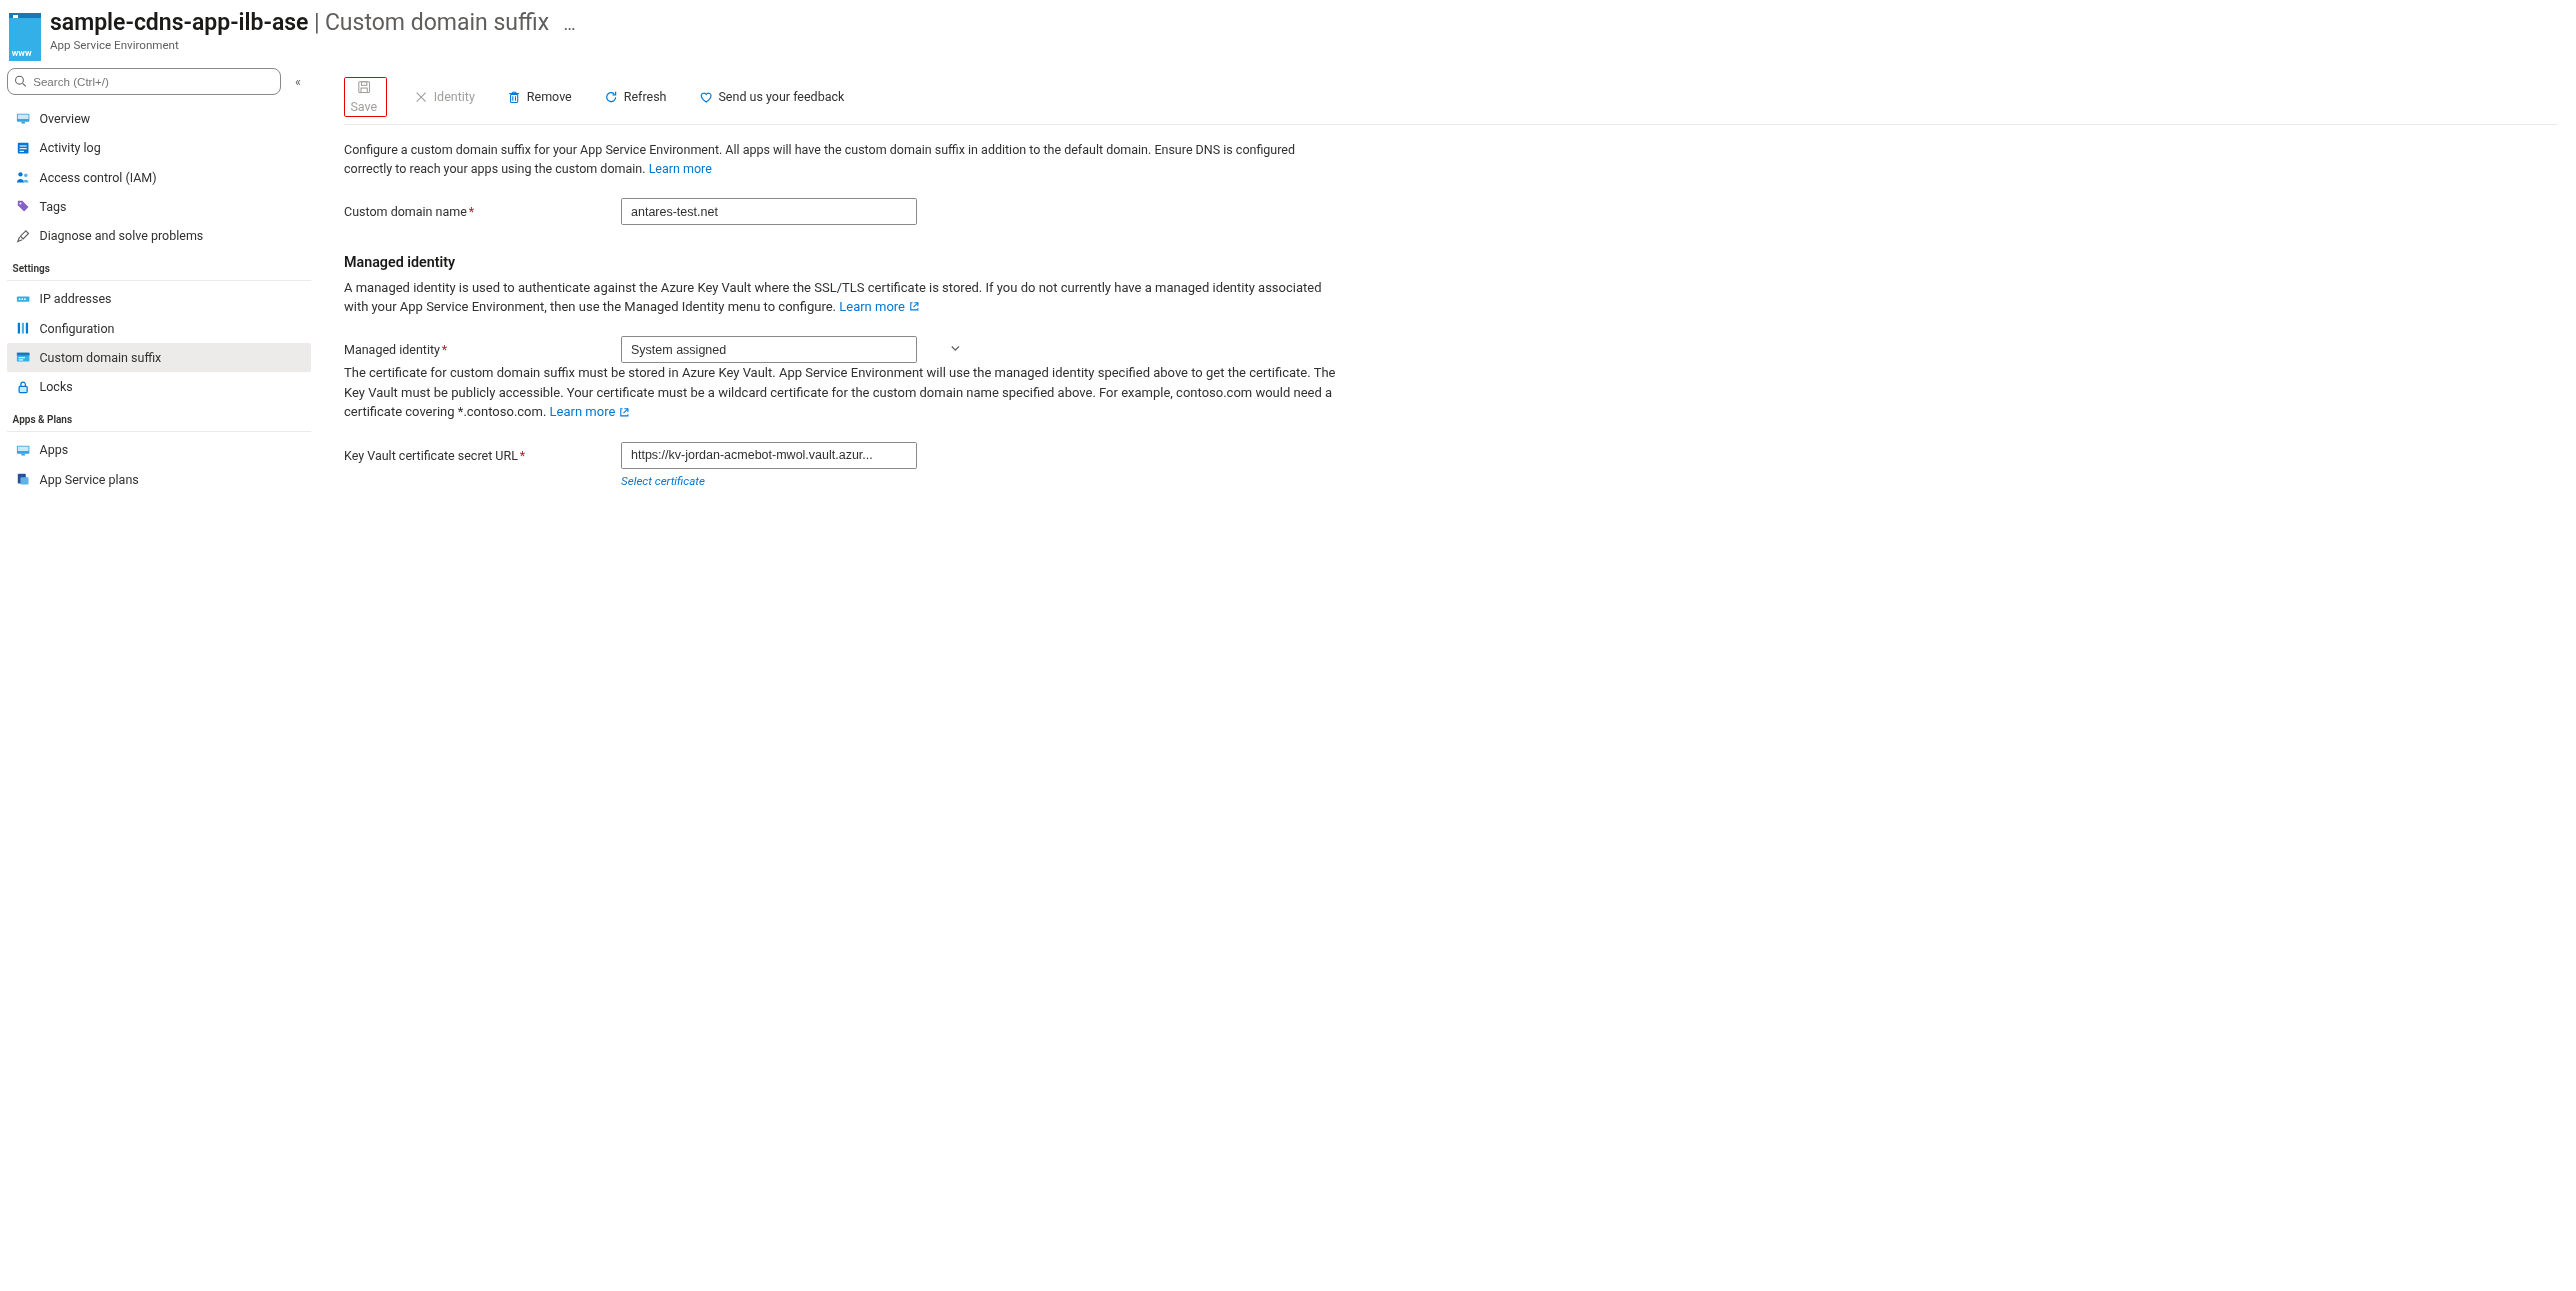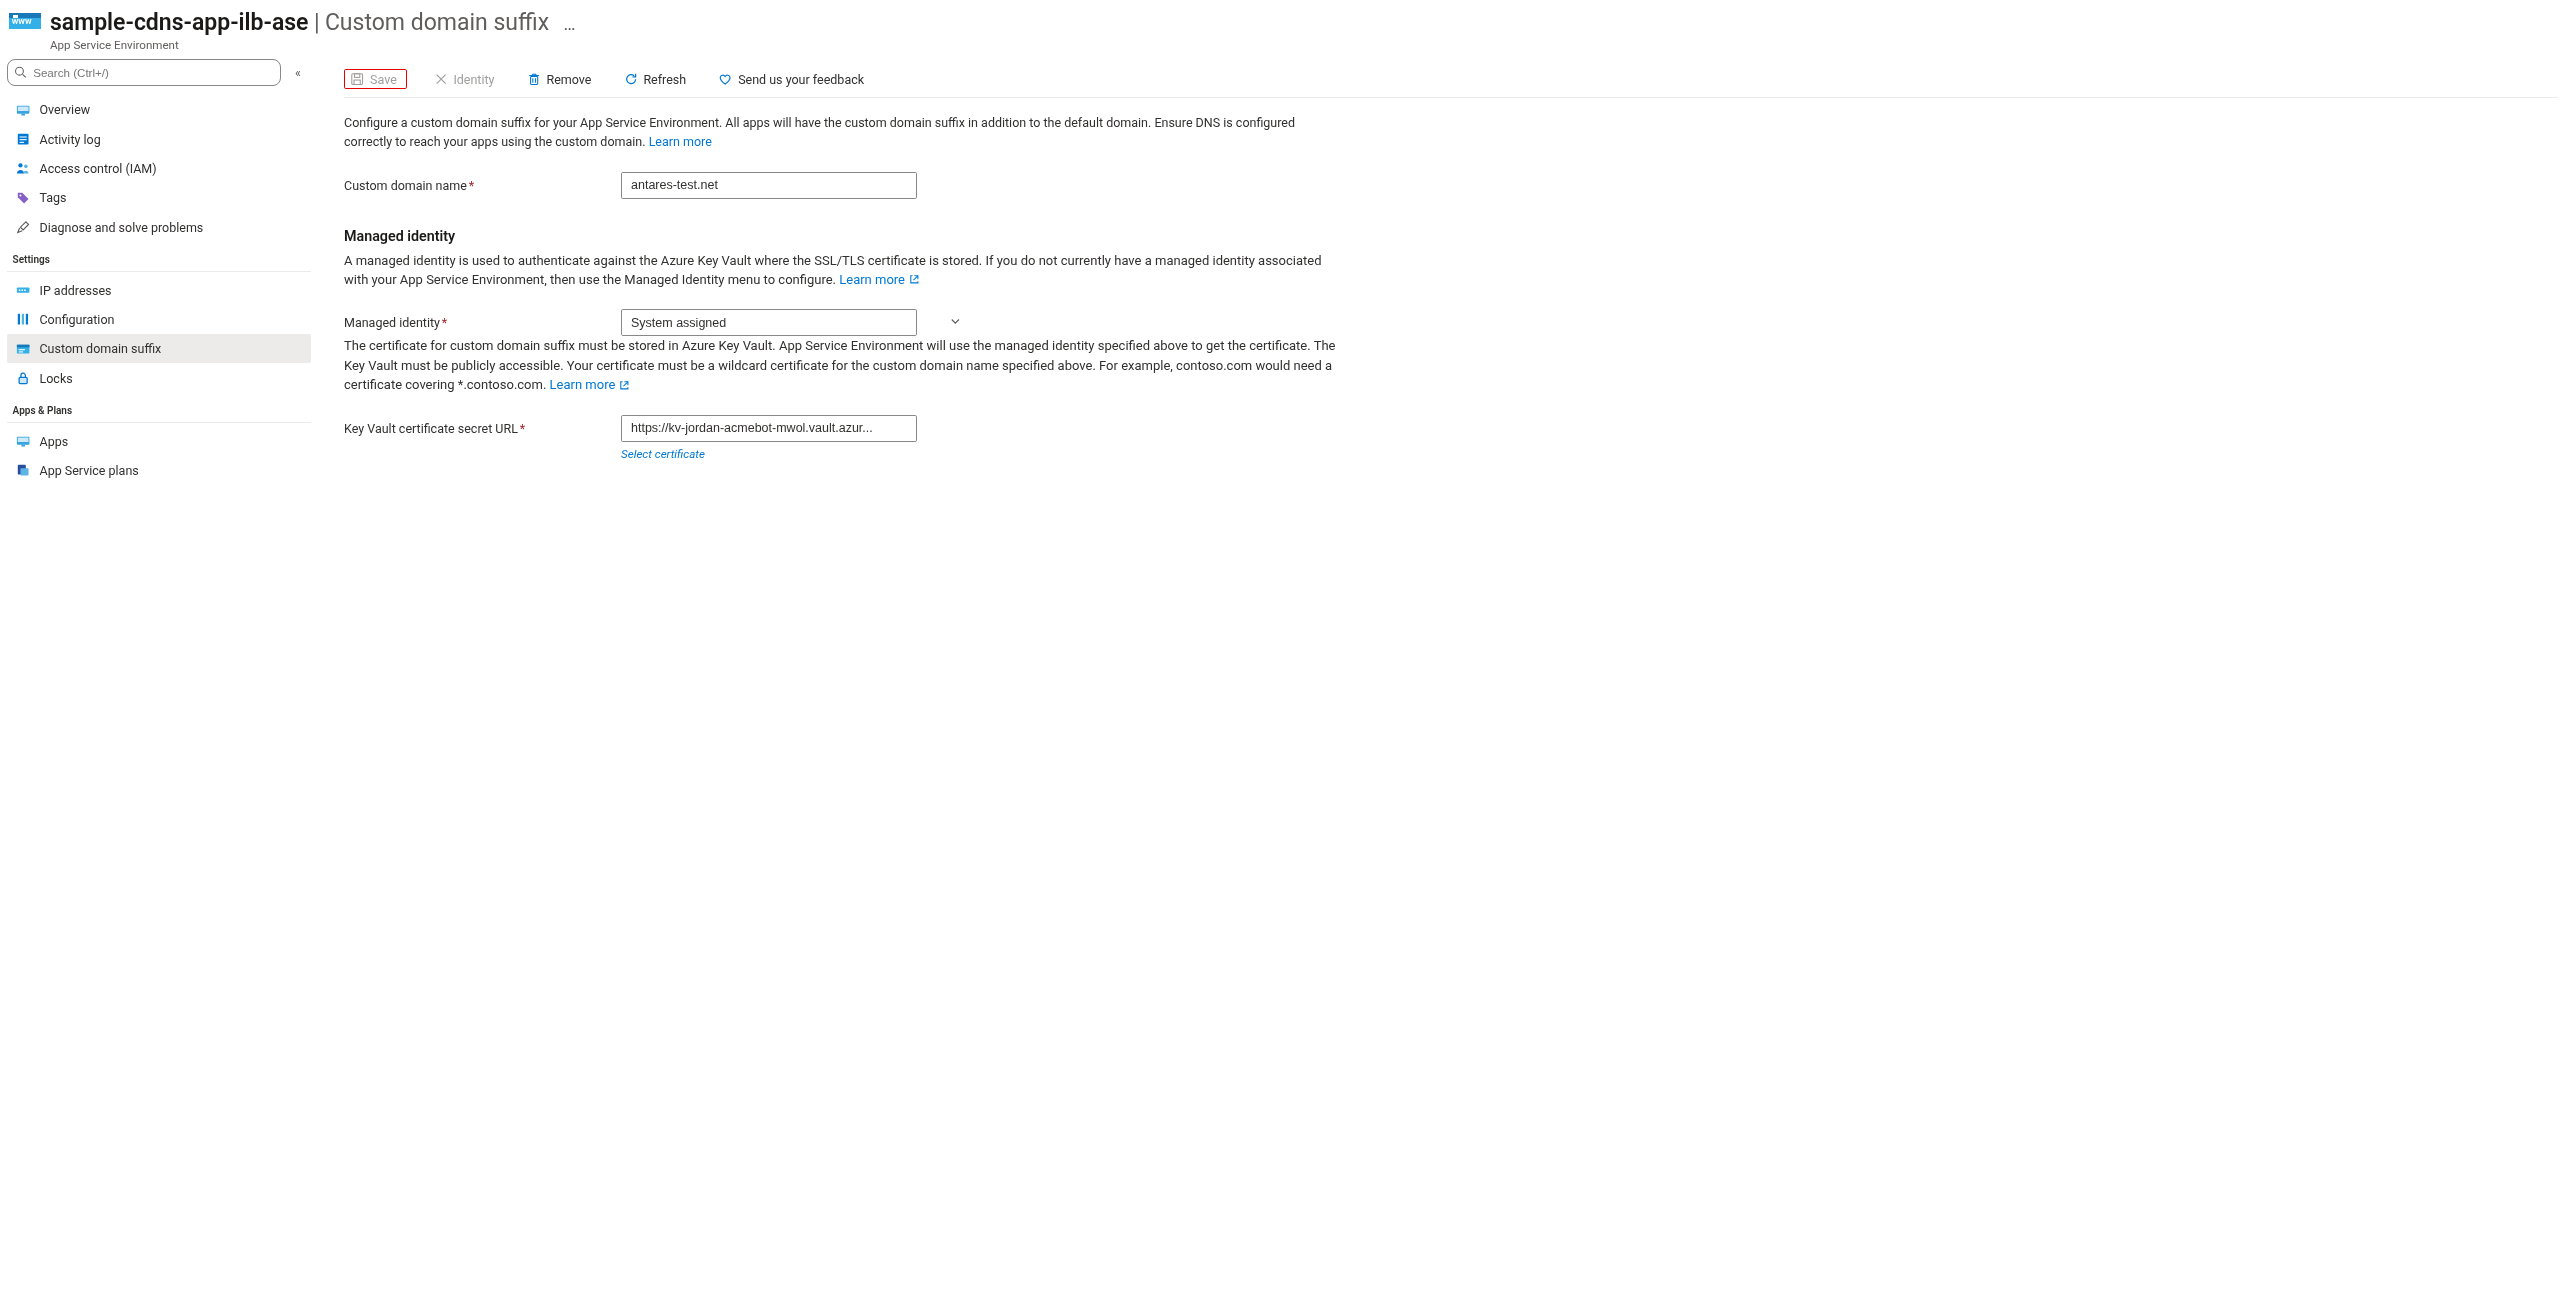--- a/index.html
+++ b/index.html
@@ -16,21 +16,21 @@
     }
     
     .header {
       display: flex;
       align-items: flex-start;
       padding: 9px 9px 7.2px 9px;
       gap: 9px;
     }
     .res-icon {
       width: 32px;
-      height: 16px;
+      height: 48px;
       background: #32b0e7;
       color: #fff;
       display: flex;
       align-items: flex-end;
       justify-content: flex-start;
       font-size: 9px;
       padding: 2.7px;
       border-top: 5.4px solid #1979b8;
       position: relative;
       font-weight: 600;
@@ -152,20 +152,21 @@
       cursor: pointer;
       padding: 3.6px 5.4px;
       border-radius: 1.8px;
     }
     .tool-btn.disabled { color: #a19f9d; cursor: default; }
     .tool-btn .ic { width: 14.3px; height: 14.3px; display:flex; align-items:center; justify-content:center; }
     .tool-btn svg { width: 14.3px; height: 14.3px; }
     .save-highlight {
       border: 1.8px solid #e60000;
       padding: 1.8px 9px 1.8px 5.4px;
+      flex-direction: column;
     }
     .main-scroll { padding-top: 16px; }
     .intro {
       font-size: 12.5px;
       color: #323130;
       line-height: 1.5;
       max-width: 1002px;
     }
     .intro a, .learn-link { color: #0078d4; text-decoration: none; cursor: pointer; }
     .field-row {

